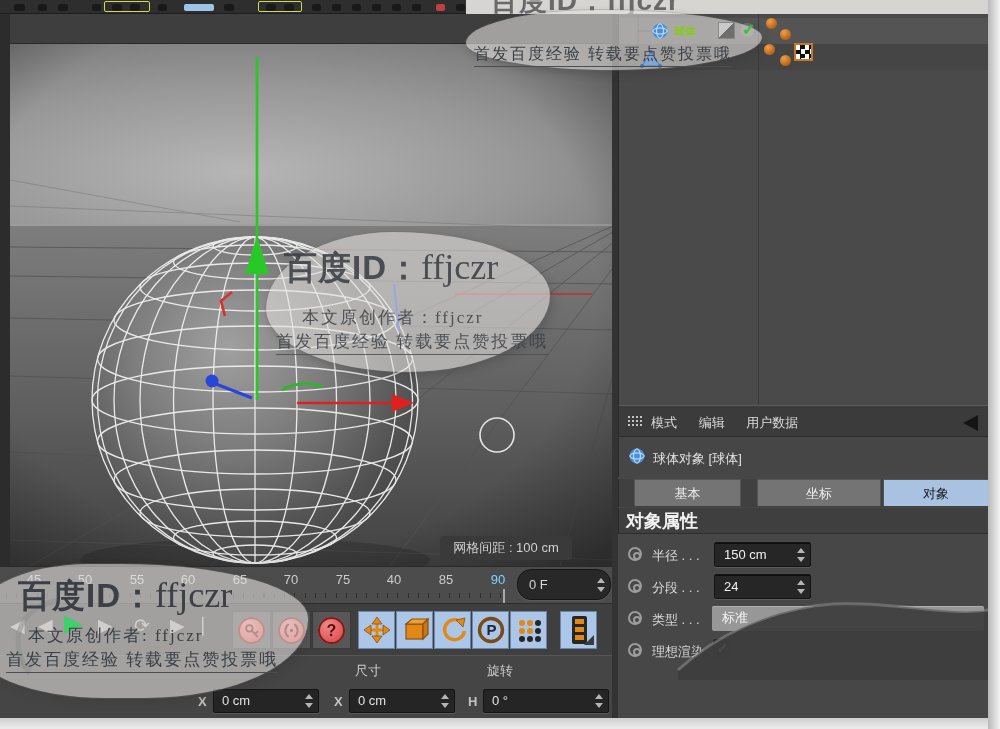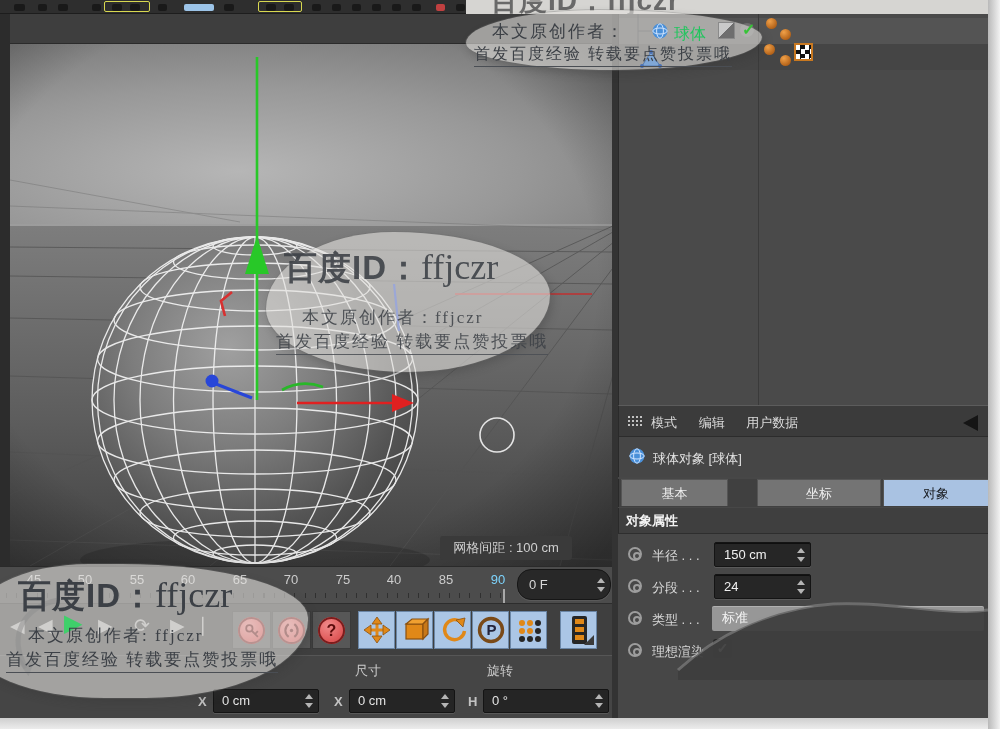--- a/index.html
+++ b/index.html
@@ -13,31 +13,31 @@
   .ybox{position:absolute;top:1px;height:11px;border:1px solid #d8d850;border-radius:2px;}
   
   .vp-border{left:0;top:14px;width:618px;height:552px;background:#2c2c2c;}
   .vp-menu{left:10px;top:14px;width:602px;height:30px;background:#3e3e3e;border-bottom:1px solid #2b2b2b;}
   .badge{left:440px;top:536px;width:132px;height:24px;background:#3a3a3a;border-radius:3px;
          color:#cfcfcf;font-size:13px;line-height:24px;text-align:center;z-index:2;}
   
   .om{left:618px;top:14px;width:370px;height:391px;background:#4a4a4a;border-left:1px solid #2a2a2a;}
   .om-row1{position:absolute;left:0;top:4px;width:370px;height:26px;background:#545454;}
   .om-row2{position:absolute;left:0;top:30px;width:370px;height:26px;background:#454545;}
-  .om-name{color:#22c55e;font-size:16px;font-weight:normal;}
+  .om-name{color:#84cc16;font-size:11px;font-weight:bold;}
   .attr-head{left:618px;top:405px;width:370px;height:32px;background:#3b3b3b;border-top:1px solid #5c5c5c;
              border-bottom:1px solid #2c2c2c;border-left:1px solid #2a2a2a;color:#dcdcdc;font-size:13px;}
   .attr-menu-item{display:inline-block;margin-right:18px;cursor:default;}
   .attr-title{left:618px;top:437px;width:370px;height:40px;background:#464646;border-left:1px solid #2a2a2a;
               color:#e2e2e2;font-size:13px;text-align:center;}
   .tab{position:absolute;top:0;height:27px;line-height:27px;text-align:center;font-size:13px;
        background:#747474;color:#efefef;border:1px solid #555;border-bottom:none;}
   .tab.active{background:#a9c2e2;color:#16181c;}
   .sec-head{left:618px;top:508px;width:370px;height:26px;background:#3f3f3f;border-left:1px solid #2a2a2a;
-            border-bottom:1px solid #2e2e2e;color:#f2f2f2;font-size:13px;font-weight:bold;line-height:26px;}
+            border-bottom:1px solid #2e2e2e;color:#f2f2f2;font-size:18px;font-weight:bold;line-height:26px;}
   .prow{position:absolute;left:618px;width:370px;height:30px;color:#d8d8d8;font-size:13px;}
   .radio{position:absolute;left:10px;top:7px;width:14px;height:14px;border:2px solid #9d9d9d;border-radius:50%;}
   .radio::after{content:"";position:absolute;left:3px;top:3px;width:4px;height:4px;border:2px solid #9d9d9d;border-radius:50%;}
   .plabel{position:absolute;left:34px;top:7px;}
   .vbox{position:absolute;top:2px;height:25px;background:#262626;border:1px solid #141414;
         box-shadow:inset 0 1px 0 rgba(0,0,0,.6),0 1px 0 #5a5a5a;color:#f0f0f0;font-size:13px;
         line-height:23px;padding-left:9px;border-radius:2px;}
   .stepper{position:absolute;right:4px;top:4px;width:10px;height:16px;}
   .stepper::before{content:"";position:absolute;left:1px;top:1px;border-left:4px solid transparent;
         border-right:4px solid transparent;border-bottom:5px solid #b5b5b5;}
@@ -250,21 +250,21 @@
   </div>
   <div class="abs attr-title">
     <svg class="abs icon16" style="left:10px;top:11px" viewBox="0 0 16 16">
       <circle cx="8" cy="8" r="7.5" fill="#4a90d9"></circle>
       <ellipse cx="8" cy="8" rx="3.4" ry="7.2" fill="none" stroke="#cfe4ff" stroke-width="1"></ellipse>
       <ellipse cx="8" cy="8" rx="7.2" ry="3" fill="none" stroke="#cfe4ff" stroke-width="1"></ellipse>
     </svg>
     <span class="abs" style="left:34px;top:13px">球体对象 [球体]</span>
   </div>
   <div class="abs" style="left:618px;top:479px;width:370px;height:28px;background:#404040;border-left:1px solid #2a2a2a">
-    <div class="tab" style="left:2px;width:107px">基本</div>
+    <div class="tab" style="left:15px;width:107px">基本</div>
     <div class="tab" style="left:138px;width:124px">坐标</div>
     <div class="tab active" style="left:264px;width:106px">对象</div>
   </div>
   <div class="abs sec-head">
     <span style="margin-left:7px">对象属性</span>
   </div>
 
   <div class="prow" style="top:540px">
     <span class="radio"></span>
     <span class="plabel">半径 . . .</span>
@@ -419,21 +419,20 @@
       <span>0 cm</span><span class="stepper" style="top:3px"></span>
     </div>
     <span class="cgroup-label" style="left:468px">H</span>
     <div class="cbox" style="left:483px;width:126px">
       <span>0 °</span><span class="stepper" style="top:3px"></span>
     </div>
   </div>
   <div class="abs" style="left:612px;top:14px;width:6px;height:704px;background:#333"></div>
 
   <div class="blob" style="left:466px;top:10px;width:296px;height:60px"></div>
-  <span class="wm wm-serif" style="left:492px;top:20px;font-size:17px">本文原创作者：</span>
   <span class="wm wm-serif wm-ul" style="left:474px;top:44px;font-size:16px">首发百度经验 转载要点赞投票哦</span>
 
   <div class="blob" style="left:266px;top:232px;width:284px;height:140px"></div>
   <div class="wm" style="left:284px;top:246px;opacity:.88">
     <span class="wm-id-cn" style="font-size:33px">百度ID：</span><span class="wm-id-en" style="font-size:36px">ffjczr</span>
   </div>
   <span class="wm wm-serif" style="left:302px;top:306px;font-size:17px;opacity:.85">本文原创作者：ffjczr</span>
   <span class="wm wm-serif wm-ul" style="left:276px;top:330px;font-size:17px;opacity:.85">首发百度经验 转载要点赞投票哦</span>
 
   <div class="blob" style="left:-30px;top:564px;width:338px;height:134px;border-radius:35% 55% 48% 40%/45% 40% 58% 42%"></div>

